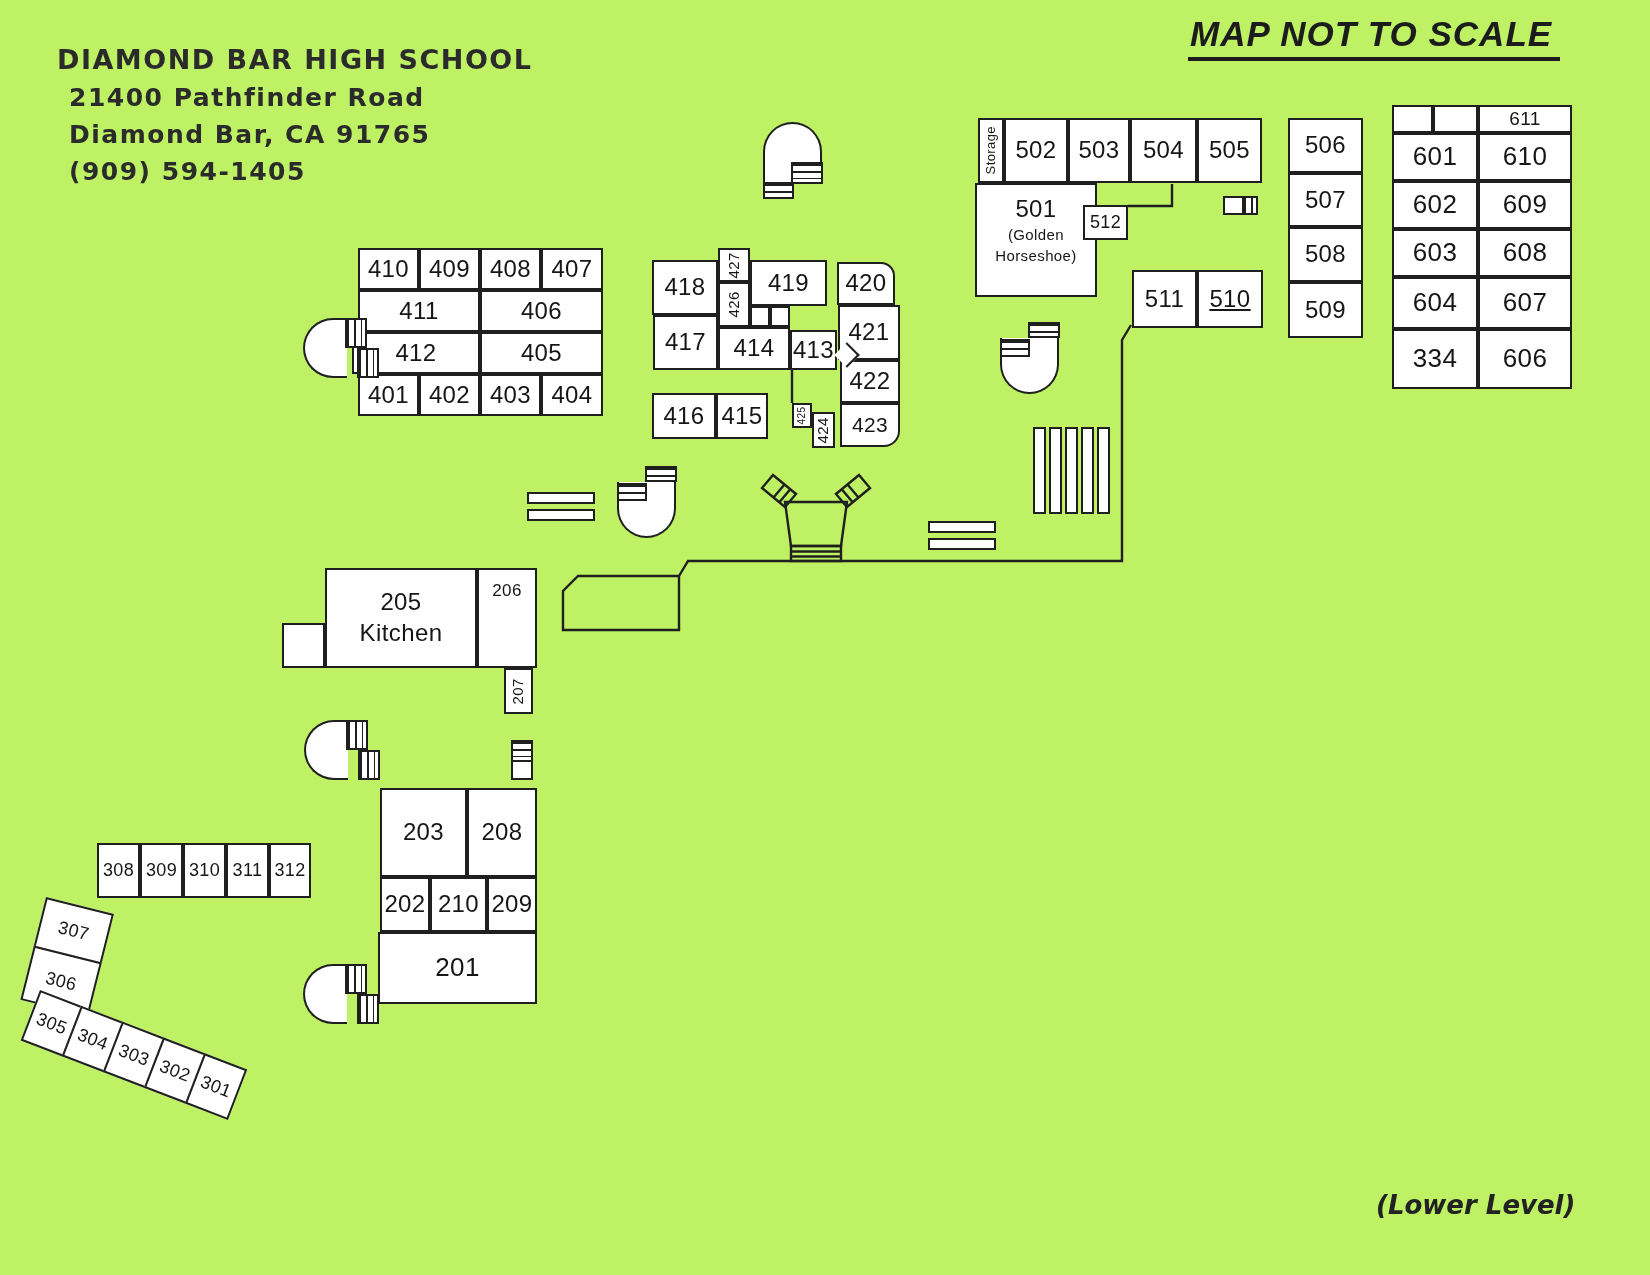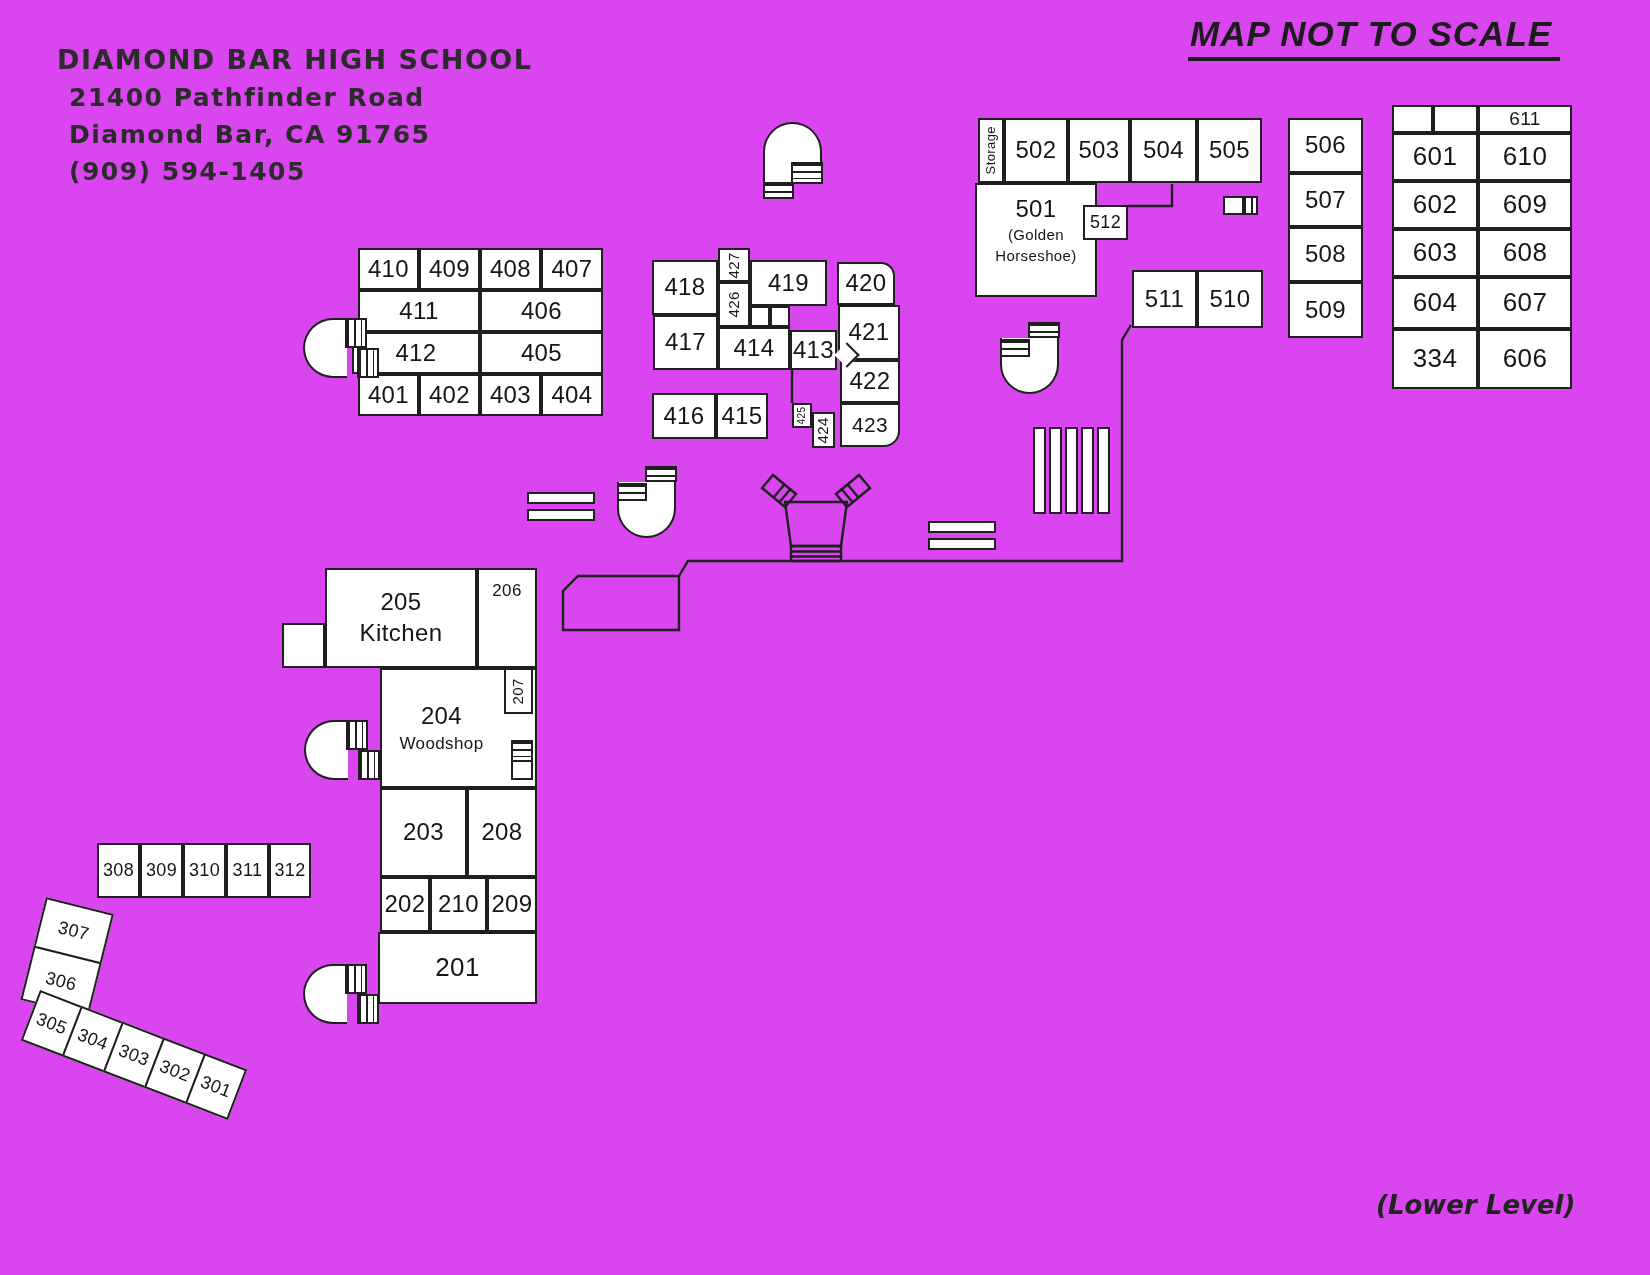--- a/index.html
+++ b/index.html
@@ -1,16 +1,16 @@
 <!DOCTYPE html>
 <html><head>
 <meta charset="utf-8">
 <style>
   html,body{margin:0;padding:0;background:#ffffff;}
-  #map{position:relative;width:1650px;height:1275px;background:#d946ef;--ink:#1f1f1f;overflow:hidden;}
+  #map{position:relative;width:1650px;height:1275px;background:#bef264;--ink:#1f1f1f;overflow:hidden;}
   svg.lines{position:absolute;left:0;top:0;}
   svg.lines *{stroke:#1f1f1f;stroke-width:2.4;fill:none;}
   .room{position:absolute;box-sizing:border-box;border:2px solid var(--ink);background:#fff;
         display:flex;flex-direction:column;align-items:center;justify-content:center;
         font-family:"Liberation Sans",sans-serif;font-size:24px;color:#161616;line-height:1.12;letter-spacing:.4px;}
   .room span{display:block;}
   .room .sub{margin-top:4px;font-size:14px;}
   .vert span{transform:rotate(-90deg);white-space:nowrap;}
   .v-top{justify-content:flex-start;padding-top:11px;}
   .tgroup{position:absolute;transform-origin:0 0;}
@@ -173,21 +173,21 @@
       <span>501</span>
       <div class="sub" style="font-size: 15px;">(Golden</div>
       <div class="sub" style="font-size: 15px;">Horseshoe)</div>
     </div>
     <div class="room" style="left: 1083px; top: 205px; width: 45px; height: 35px; font-size: 18px;">
       <span>512</span>
     </div>
     <div class="room" style="left: 1132px; top: 270px; width: 65px; height: 58px; text-align: right;">
       <span>511</span>
     </div>
-    <div class="room" style="left: 1197px; top: 270px; width: 66px; height: 58px;">
+    <div class="room" style="left: 1197px; top: 270px; width: 66px; height: 58px; text-decoration: underline;">
       <span>510</span>
     </div>
     <div class="room" style="left: 1288px; top: 118px; width: 75px; height: 55px;">
       <span>506</span>
     </div>
     <div class="room" style="left: 1288px; top: 173px; width: 75px; height: 54px;">
       <span>507</span>
     </div>
     <div class="room" style="left: 1288px; top: 227px; width: 75px; height: 55px;">
       <span>508</span>
@@ -236,24 +236,20 @@
     </div>
     <div class="room" style="left: 282px; top: 623px; width: 43px; height: 45px;">
       <span></span>
     </div>
     <div class="room" style="left: 325px; top: 568px; width: 152px; height: 100px;">
       <span>205</span>
       <div class="sub" style="font-size: 24px;">Kitchen</div>
     </div>
     <div class="room v-top" style="left: 477px; top: 568px; width: 60px; height: 100px; font-size: 17px;">
       <span>206</span>
-    </div>
-    <div class="room" style="left: 380px; top: 668px; width: 157px; height: 120px; padding-right: 34px;">
-      <span>204</span>
-      <div class="sub" style="font-size: 17px;">Woodshop</div>
     </div>
     <div class="room vert" style="left: 504px; top: 668px; width: 29px; height: 46px; font-size: 15px;">
       <span>207</span>
     </div>
     <div class="room" style="left: 380px; top: 788px; width: 87px; height: 89px;">
       <span>203</span>
     </div>
     <div class="room" style="left: 467px; top: 788px; width: 70px; height: 89px;">
       <span>208</span>
     </div>

